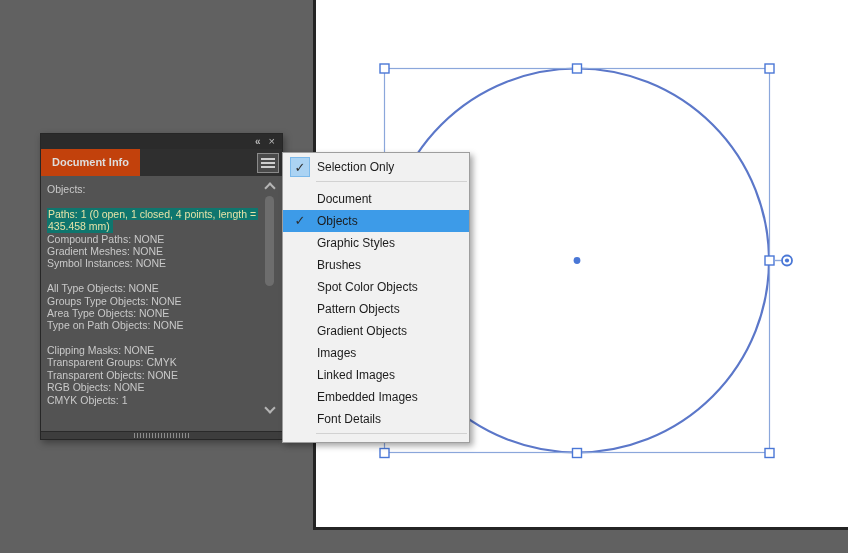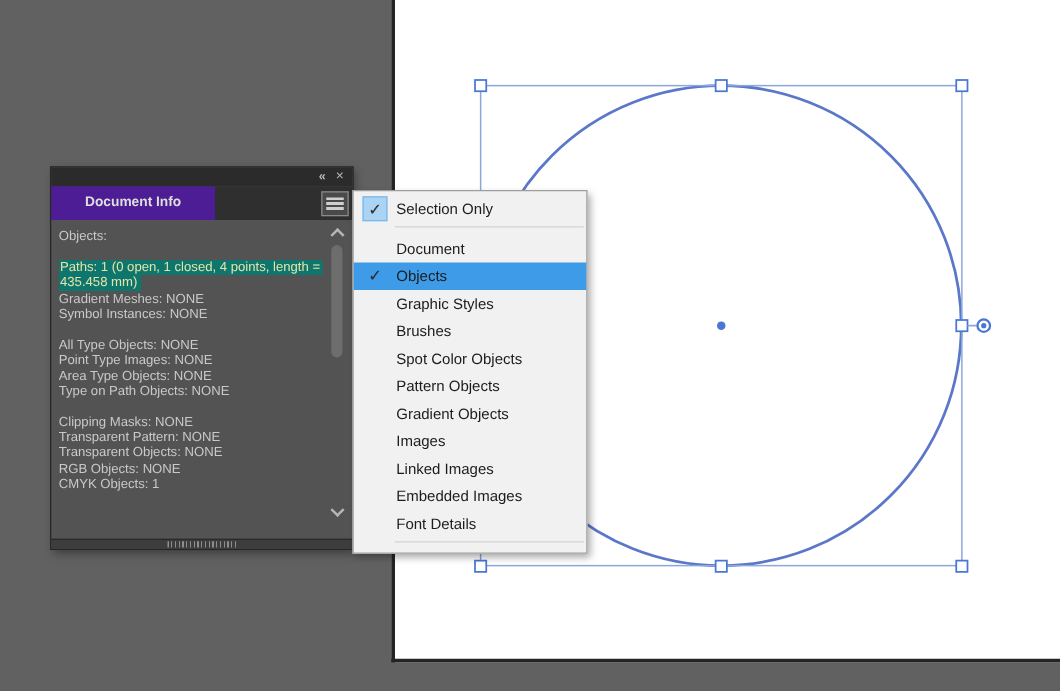--- a/index.html
+++ b/index.html
@@ -22,22 +22,22 @@
     box-shadow:2px 3px 7px rgba(0,0,0,0.35);
   }
   .panel-strip {
     height:15px; background:#2b2b2b; display:flex; justify-content:flex-end;
     align-items:center; gap:9px; padding-right:7px;
   }
   .strip-icon { color:#b9b9b9; font-size:11px; line-height:11px; cursor:pointer; }
   .strip-icon.collapse { letter-spacing:-1px; font-weight:bold; font-size:10px; }
   .panel-tabrow { position:relative; height:27px; background:#2f2f2f; }
   .panel-tab {
-    display:inline-block; height:27px; line-height:27px; padding:0 27px;
-    background:#4c1d95; color:#dedede; font-size:11px; font-weight:bold;
+    display:inline-block; height:27px; line-height:27px; padding:0 11px;
+    background:#c2410c; color:#dedede; font-size:11px; font-weight:bold;
   }
   .flyout-btn {
     position:absolute; right:3px; top:4px; width:22px; height:20px;
     border:1px solid #8a8a8a; background:#4a4a4a;
     display:flex; align-items:center; justify-content:center; cursor:pointer;
   }
   .flyout-lines { width:14px; height:10px;
     background:repeating-linear-gradient(#cfcfcf 0 2px, transparent 2px 4px); }
 
   .panel-content {
@@ -124,41 +124,42 @@
     <div class="panel-content">
 
         <div class="info-line"><span>Objects:</span></div>
 
         <div class="info-line"><span></span></div>
 
         <div class="info-line highlight"><span>Paths: 1 (0 open, 1 closed, 4 points, length =</span></div>
 
         <div class="info-line highlight"><span>435.458 mm)</span></div>
 
+        <div class="info-line"><span>Compound Paths: NONE</span></div>
 
         <div class="info-line"><span>Gradient Meshes: NONE</span></div>
 
         <div class="info-line"><span>Symbol Instances: NONE</span></div>
 
         <div class="info-line"><span></span></div>
 
         <div class="info-line"><span>All Type Objects: NONE</span></div>
 
-        <div class="info-line"><span>Point Type Images: NONE</span></div>
+        <div class="info-line"><span>Groups Type Objects: NONE</span></div>
 
         <div class="info-line"><span>Area Type Objects: NONE</span></div>
 
         <div class="info-line"><span>Type on Path Objects: NONE</span></div>
 
         <div class="info-line"><span></span></div>
 
         <div class="info-line"><span>Clipping Masks: NONE</span></div>
 
 
-        <div class="info-line"><span>Transparent Pattern: NONE</span></div>
+        <div class="info-line"><span>Transparent Groups: CMYK</span></div>
 
         <div class="info-line"><span>Transparent Objects: NONE</span></div>
 
         <div class="info-line"><span>RGB Objects: NONE</span></div>
 
         <div class="info-line"><span>CMYK Objects: 1</span></div>
       </div>
     <div class="v-scroll">
       <span class="chev chev-up"></span>
       <span class="scroll-thumb"></span>

